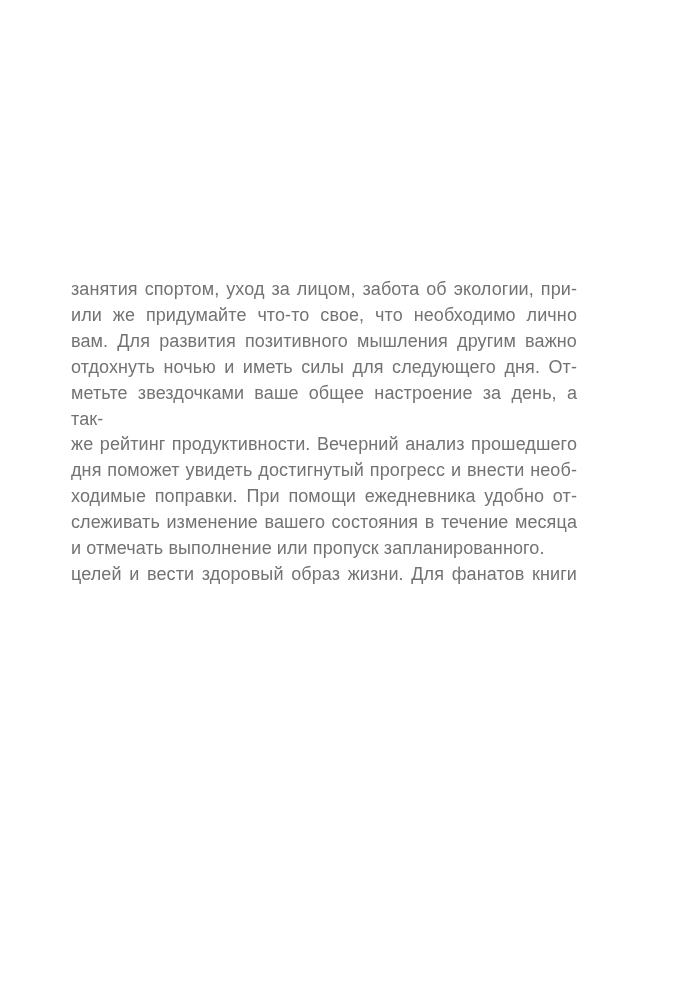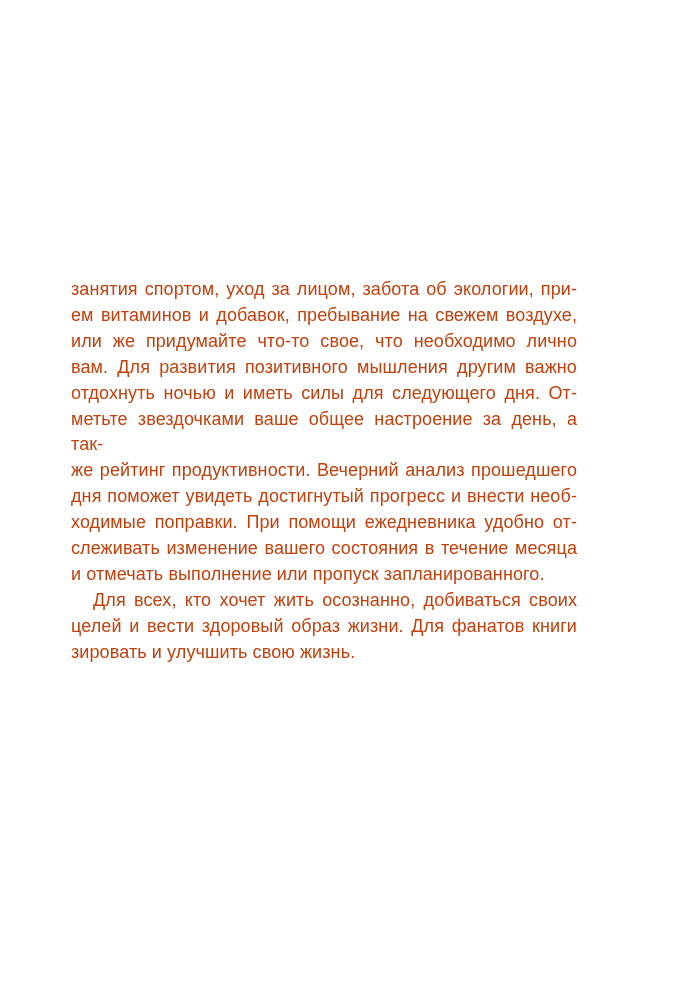--- a/index.html
+++ b/index.html
@@ -46,33 +46,30 @@
     text-align-last: left;
   }
   .line.indent {
     text-indent: 22px;
   }
 </style>
 </head>
 <body>
 
 <div class="page" style="background: rgb(255, 255, 255);">
-  <div class="text-block" style="color: #c2410c;">
+  <div class="text-block" style="color: #737373;">
       <div class="paragraph">
         <div class="line justify">занятия спортом, уход за лицом, забота об экологии, при-</div>
-        <div class="line justify">ем витаминов и добавок, пребывание на свежем воздухе,</div>
         <div class="line justify">или же придумайте что-то свое, что необходимо лично</div>
         <div class="line justify">вам. Для развития позитивного мышления другим важно</div>
         <div class="line justify">отдохнуть ночью и иметь силы для следующего дня. От-</div>
         <div class="line justify">метьте звездочками ваше общее настроение за день, а так-</div>
         <div class="line justify">же рейтинг продуктивности. Вечерний анализ прошедшего</div>
         <div class="line justify">дня поможет увидеть достигнутый прогресс и внести необ-</div>
         <div class="line justify">ходимые поправки. При помощи ежедневника удобно от-</div>
         <div class="line justify">слеживать изменение вашего состояния в течение месяца</div>
         <div class="line last">и отмечать выполнение или пропуск запланированного.</div>
       </div>
       <div class="paragraph">
-        <div class="line justify indent">Для всех, кто хочет жить осознанно, добиваться своих</div>
         <div class="line justify">целей и вести здоровый образ жизни. Для фанатов книги</div>
-        <div class="line last">зировать и улучшить свою жизнь.</div>
       </div>
     </div>
 </div>
 
 </body></html>

